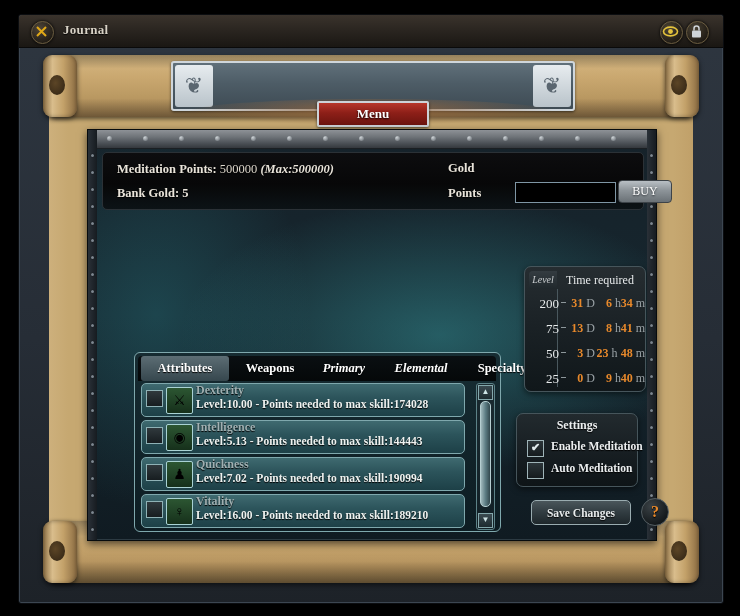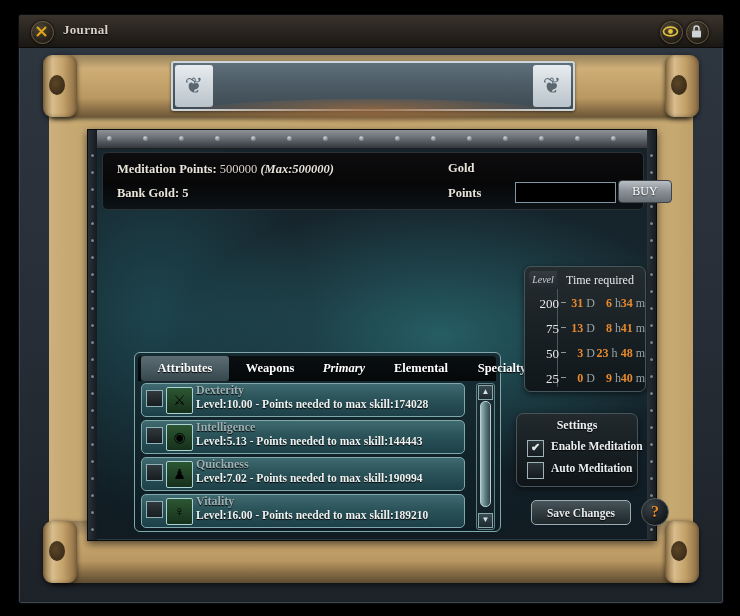--- a/index.html
+++ b/index.html
@@ -228,20 +228,21 @@
       <div class="scroll-mid"></div>
 
       <div class="scroll-top">
         <div class="roll roll-l"></div>
         <div class="roll roll-r"></div>
         <div class="banner">
           <div class="banner-knot knot-l">❦</div>
           <div class="banner-knot knot-r">❦</div>
         </div>
         <div class="vines"></div>
+        <div class="menu-btn">Menu</div>
       </div>
 
       <div class="scroll-bot">
         <div class="roll roll-l"></div>
         <div class="roll roll-r"></div>
       </div>
 
       <div class="panel">
         <div class="rivet-edge left">
             <div class="rivet" style="top: 24px;"></div>
@@ -323,21 +324,21 @@
           <input class="pts-input" type="text" placeholder="" style="">
           <div class="buy-btn">BUY</div>
         </div>
 
 
         <div class="list-box">
           <div class="tabs" id="tabs">
               <div class="tab active" style="left: 3px; width: 88px;">Attributes</div>
               <div class="tab" style="left: 95px; width: 74px;">Weapons</div>
               <div class="tab" style="left: 172px; width: 68px; font-style: italic;">Primary</div>
-              <div class="tab" style="left: 243px; width: 80px;">Elemental</div>
+              <div class="tab" style="left: 243px; width: 80px; font-style: italic;">Elemental</div>
               <div class="tab" style="left: 325px; width: 78px;">Specialty</div>
             </div>
           <div class="rows" id="rows">
               <div class="row">
                 <div class="chk"></div>
                 <div class="r-icon">⚔</div>
                 <div class="r-name">Dexterity</div>
                 <div class="r-sub">Level:10.00 - Points needed to max skill:174028</div>
               </div>
               <div class="row">

